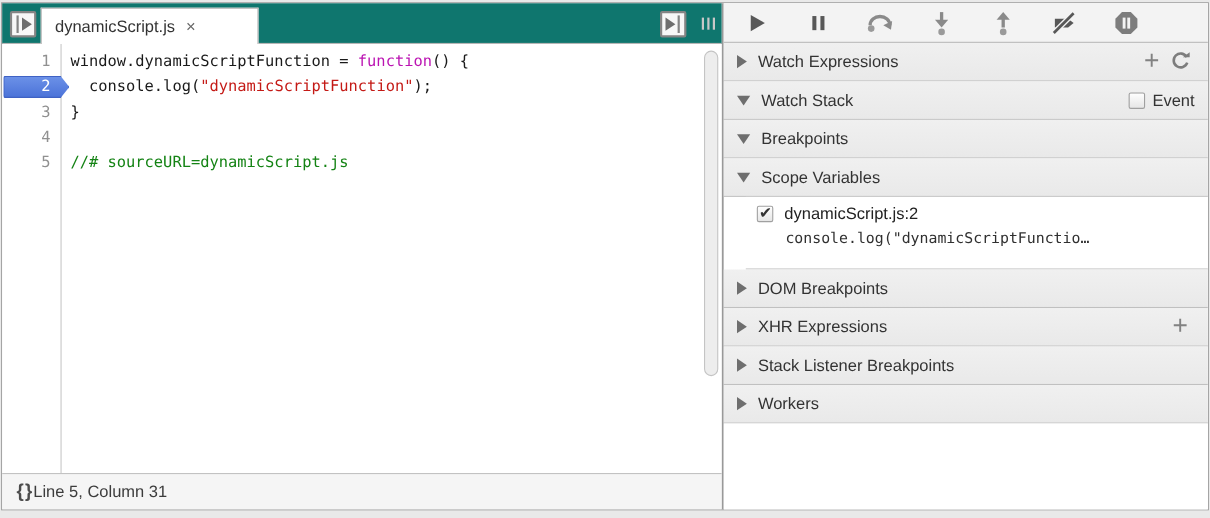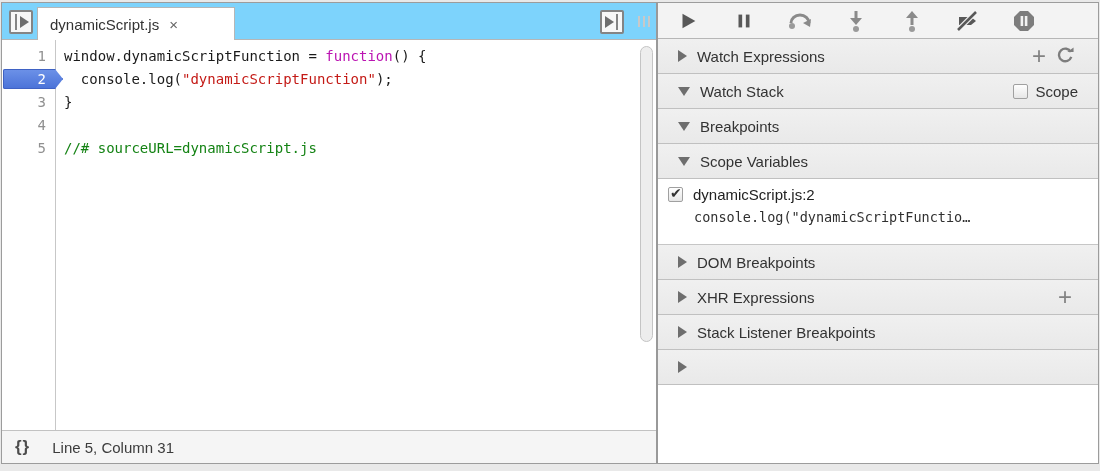--- a/index.html
+++ b/index.html
@@ -4,21 +4,21 @@
 <style>
   * { margin:0; padding:0; box-sizing:border-box; }
   body { font-family:"Liberation Sans", sans-serif; }
   .screen { position:relative; width:1100px; height:471px; background:#e9e9e9; overflow:hidden; }
   .window { position:absolute; top:2px; left:1px; right:1px; bottom:7px;
             border:1px solid #9c9c9c; background:#fff; display:flex; }
 
   
   .left-panel { width:656px; display:flex; flex-direction:column; border-right:2px solid #999; }
 
-  .tabbar { position:relative; height:37px; flex:0 0 37px; background:#7dd3fc;
+  .tabbar { position:relative; height:37px; flex:0 0 37px; background:#0f766e;
             border-bottom:1px solid #b6b6b6; display:flex; align-items:flex-end; }
   .nav-toggle { position:absolute; left:7px; top:7px; width:24px; height:24px;
                 border:2px solid #848484; border-radius:2px; background:#f7f7f7; cursor:pointer; }
   .nav-toggle .bar  { position:absolute; left:4px; top:2px; bottom:2px; width:2px; background:#848484; }
   .nav-toggle .tri  { position:absolute; left:9px; top:4px; width:0; height:0;
                       border-left:9px solid #6e6e6e; border-top:6px solid transparent; border-bottom:6px solid transparent; }
   .tab { position:relative; z-index:2; margin-left:35px; margin-bottom:-1px; height:33px;
          background:#fff; border:1px solid #b6b6b6; border-bottom:none;
          display:flex; align-items:center; padding:0 12px; min-width:198px; cursor:default; }
   .tab-title { font-size:15px; color:#333; }
@@ -47,47 +47,47 @@
   .tok-string  { color:var(--string); }
   .tok-comment { color:var(--comment); }
   .vscrollbar { position:absolute; right:2px; top:6px; width:14px; bottom:4px; z-index:3; cursor:pointer; }
   .vscrollbar .thumb { position:absolute; left:0; top:0; width:13px; height:296px;
                        background:#ededed; border:1px solid #c4c4c4; border-radius:7px; }
 
   .statusbar { height:33px; flex:0 0 33px; background:#f5f5f5; border-top:1px solid #c2c2c2;
                display:flex; align-items:center; }
   .pretty-print { margin-left:13px; font-weight:bold; font-size:17px; color:#4c4c4c;
                   letter-spacing:1px; cursor:pointer; }
-  .caret-pos { margin-left:22px; font-size:15px; color:#3c3c3c; }
+  .caret-pos { font-size:15px; color:#3c3c3c; }
 
   
   .right-panel { flex:1; display:flex; flex-direction:column; background:#fff; }
   .dbg-toolbar { height:36px; flex:0 0 36px; background:#f3f3f3; border-bottom:1px solid #b6b6b6;
                  display:flex; align-items:center; padding-left:2px; }
   .dbg-btn { width:56px; height:30px; display:flex; align-items:center; justify-content:center; cursor:pointer; }
   .dbg-btn svg { display:block; }
 
   .section-header { height:35px; flex:0 0 35px; background:linear-gradient(#f0f0f0,#e9e9e9);
                     border-bottom:1px solid #c0c0c0; display:flex; align-items:center;
-                    padding:0 20px; cursor:pointer; }
+                    padding:0 12px; cursor:pointer; }
   .disc { width:0; height:0; margin-right:10px; flex:0 0 auto; }
   .disc.col { border-left:9px solid #6e6e6e; border-top:6px solid transparent; border-bottom:6px solid transparent; }
   .disc.exp { border-top:9px solid #6e6e6e; border-left:6px solid transparent; border-right:6px solid transparent; }
   .section-label { font-size:15px; color:#333; flex:1; }
   .hdr-action { display:flex; align-items:center; justify-content:center; width:26px; height:26px; cursor:pointer; }
   .plus-glyph { font-size:24px; color:#828282; line-height:1; font-weight:400; }
 
   .checkbox { width:15px; height:15px; border:1px solid #a0a0a0; border-radius:2px;
               background:linear-gradient(#fefefe,#e6e6e6); position:relative; cursor:pointer; flex:0 0 auto; }
   .checkbox.checked::after { content:"✔"; position:absolute; left:1px; top:-3px;
               font-size:14px; color:#333; }
   .async-label { font-size:15px; color:#333; margin-left:7px; }
 
   .bp-entry { flex:0 0 66px; background:#fff; border-bottom:1px solid #c6c6c6;
-              padding:7px 8px 0 10px; cursor:pointer; }
+              padding:7px 8px 0 10px; cursor:pointer;margin-left:20px; }
   .bp-entry-top { display:flex; align-items:center; }
   .bp-entry-title { font-size:15px; color:#222; margin-left:10px; }
   .bp-entry-snippet { margin:6px 0 0 26px; font-family:"DejaVu Sans Mono", monospace;
                       font-size:13.5px; color:#303030; white-space:nowrap; overflow:hidden; }
   .sidebar-rest { flex:1; background:#fff; }
 </style>
 </head>
 <body>
 
 <div class="screen">
@@ -197,21 +197,21 @@
             <path d="M16.5 5.5 A 7 7 0 1 0 17 11" fill="none" stroke="#7d7d7d" stroke-width="2.6"></path>
             <path d="M12.5 5.5 L19.5 5.5 L19.5 0.5 Z" fill="#7d7d7d"></path>
           </svg>
         </span>
       </div>
 
       <div class="section-header">
         <span class="disc exp"></span>
         <span class="section-label">Watch Stack</span>
         <span class="checkbox"></span>
-        <span class="async-label">Scope</span>
+        <span class="async-label">Event</span>
       </div>
 
       <div class="section-header">
         <span class="disc exp"></span>
         <span class="section-label">Breakpoints</span>
       </div>
 
       <div class="section-header">
         <span class="disc exp"></span>
         <span class="section-label">Scope Variables</span>
@@ -238,18 +238,19 @@
         </span>
       </div>
 
       <div class="section-header">
         <span class="disc col"></span>
         <span class="section-label">Stack Listener Breakpoints</span>
       </div>
 
       <div class="section-header">
         <span class="disc col"></span>
+        <span class="section-label">Workers</span>
       </div>
 
       <div class="sidebar-rest"></div>
     </div>
   </div>
 </div>
 
 </body></html>

